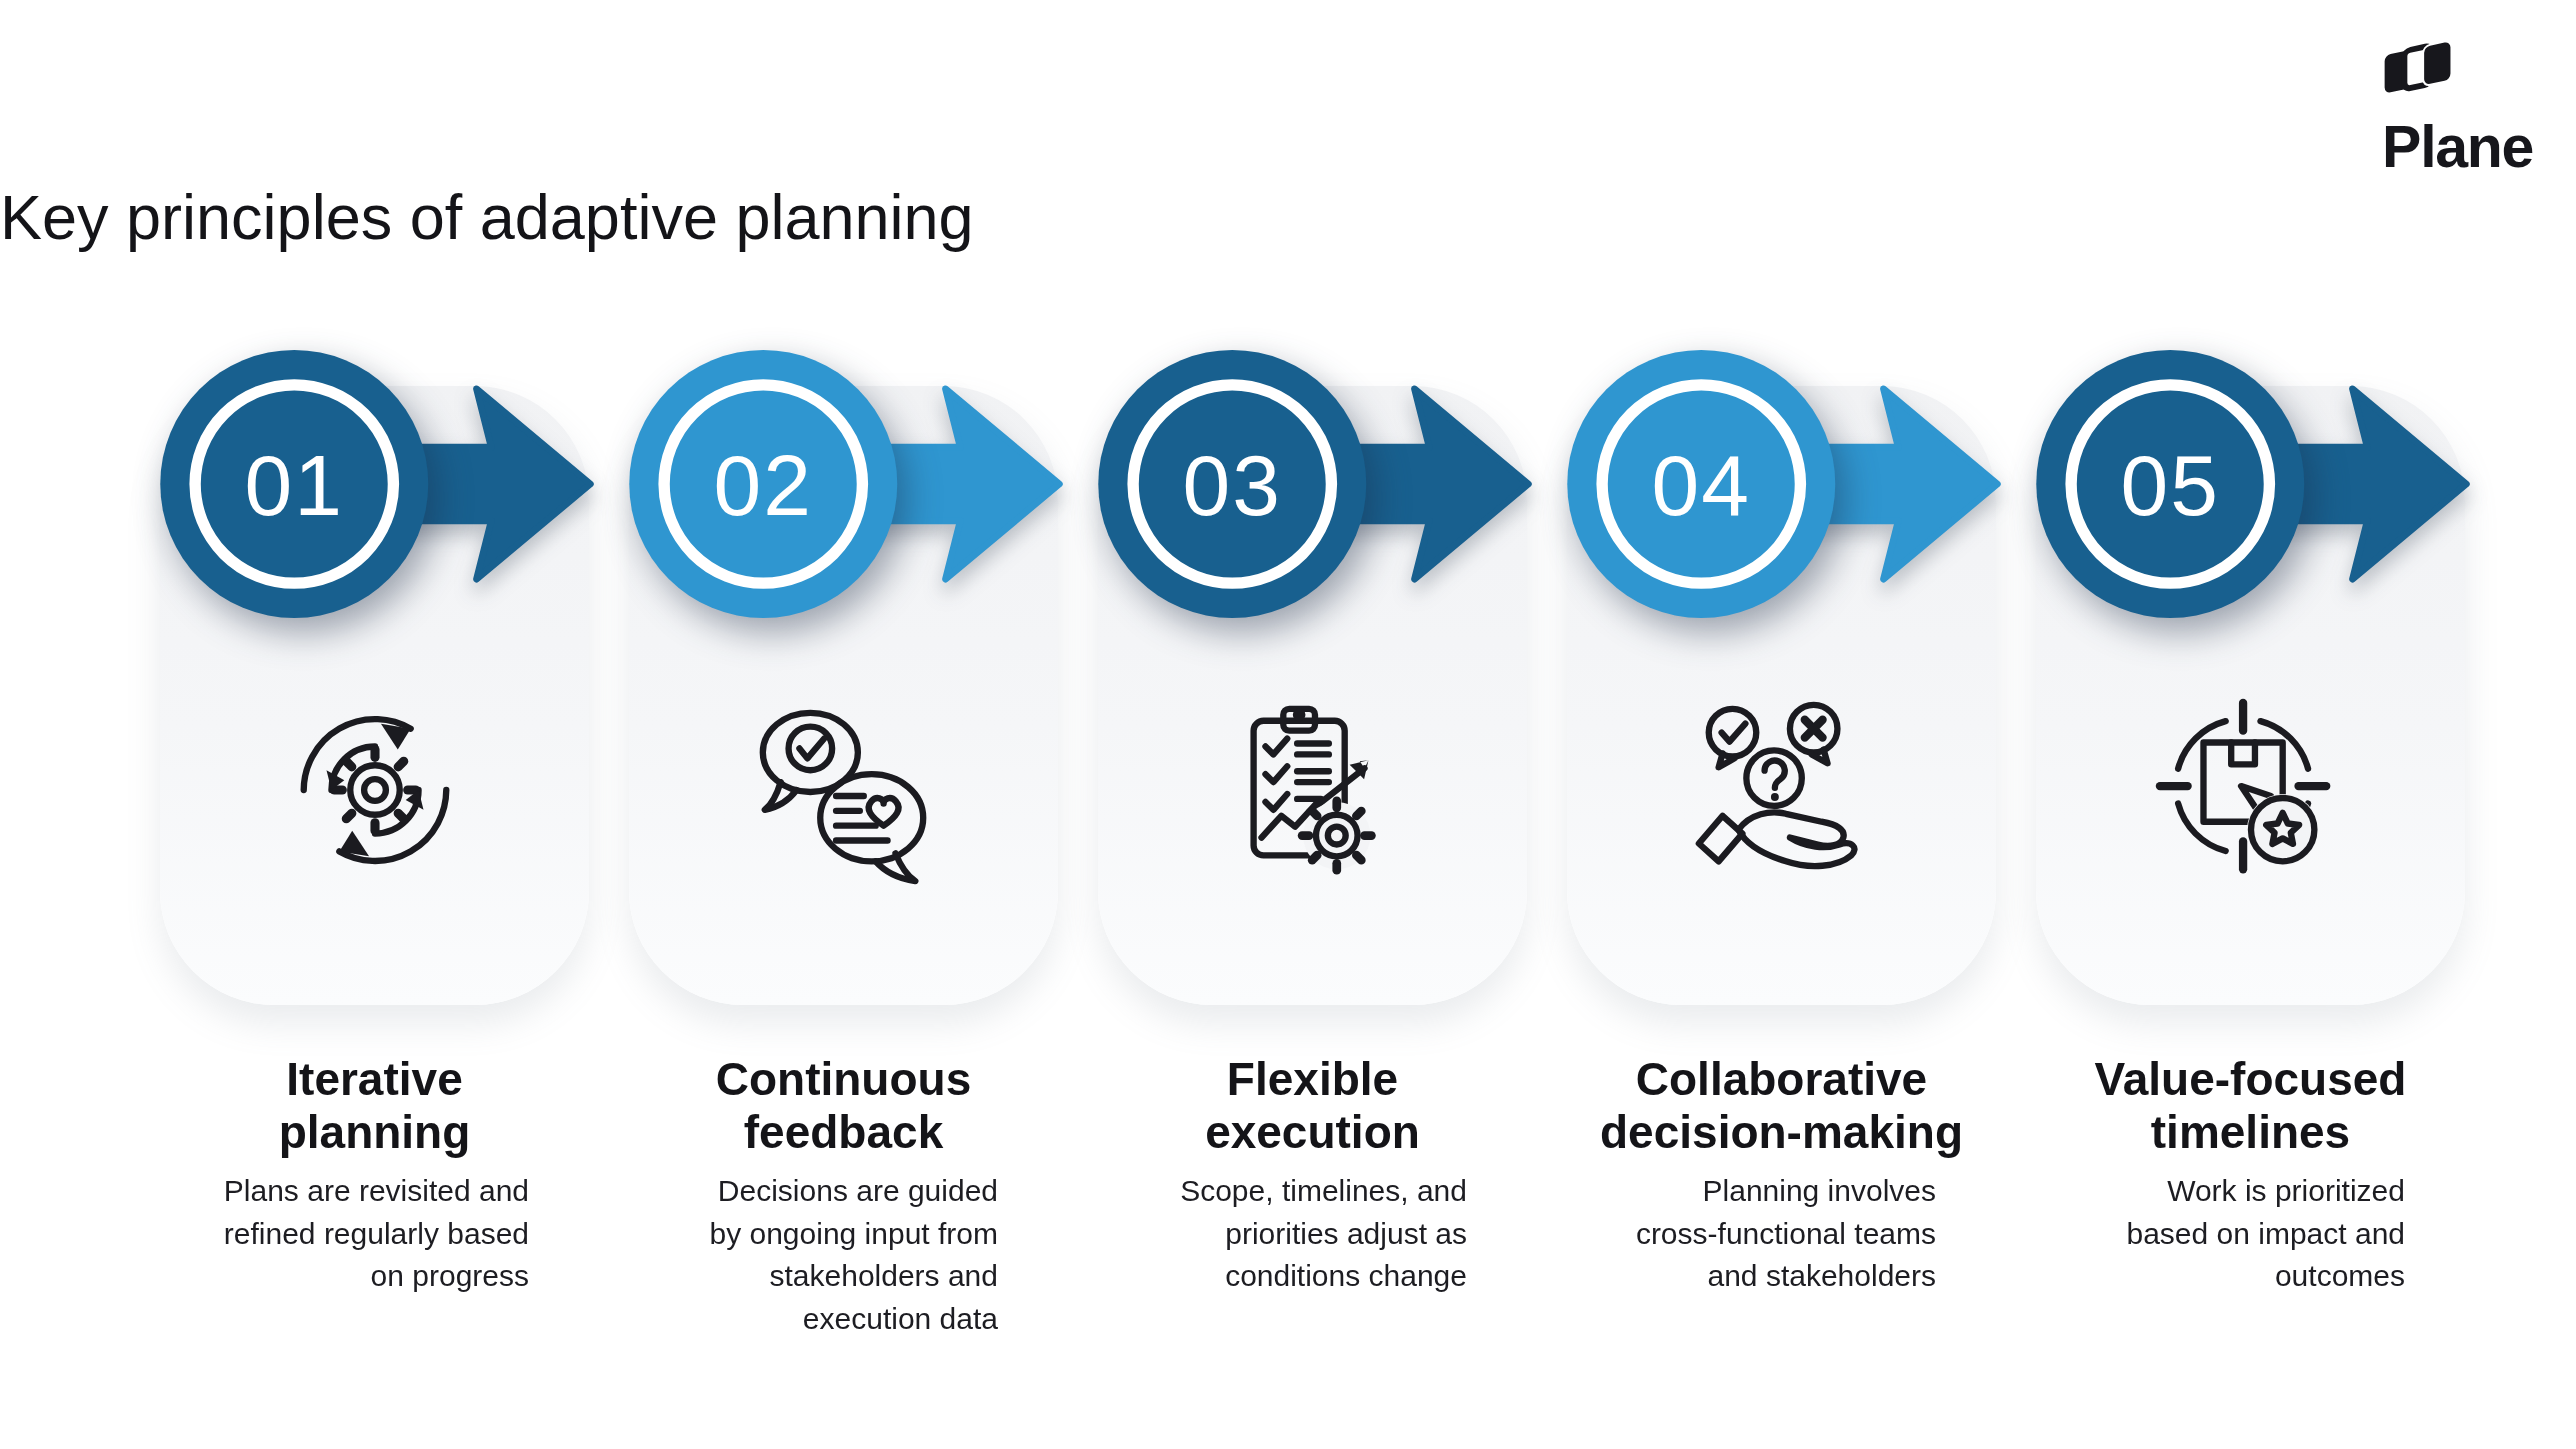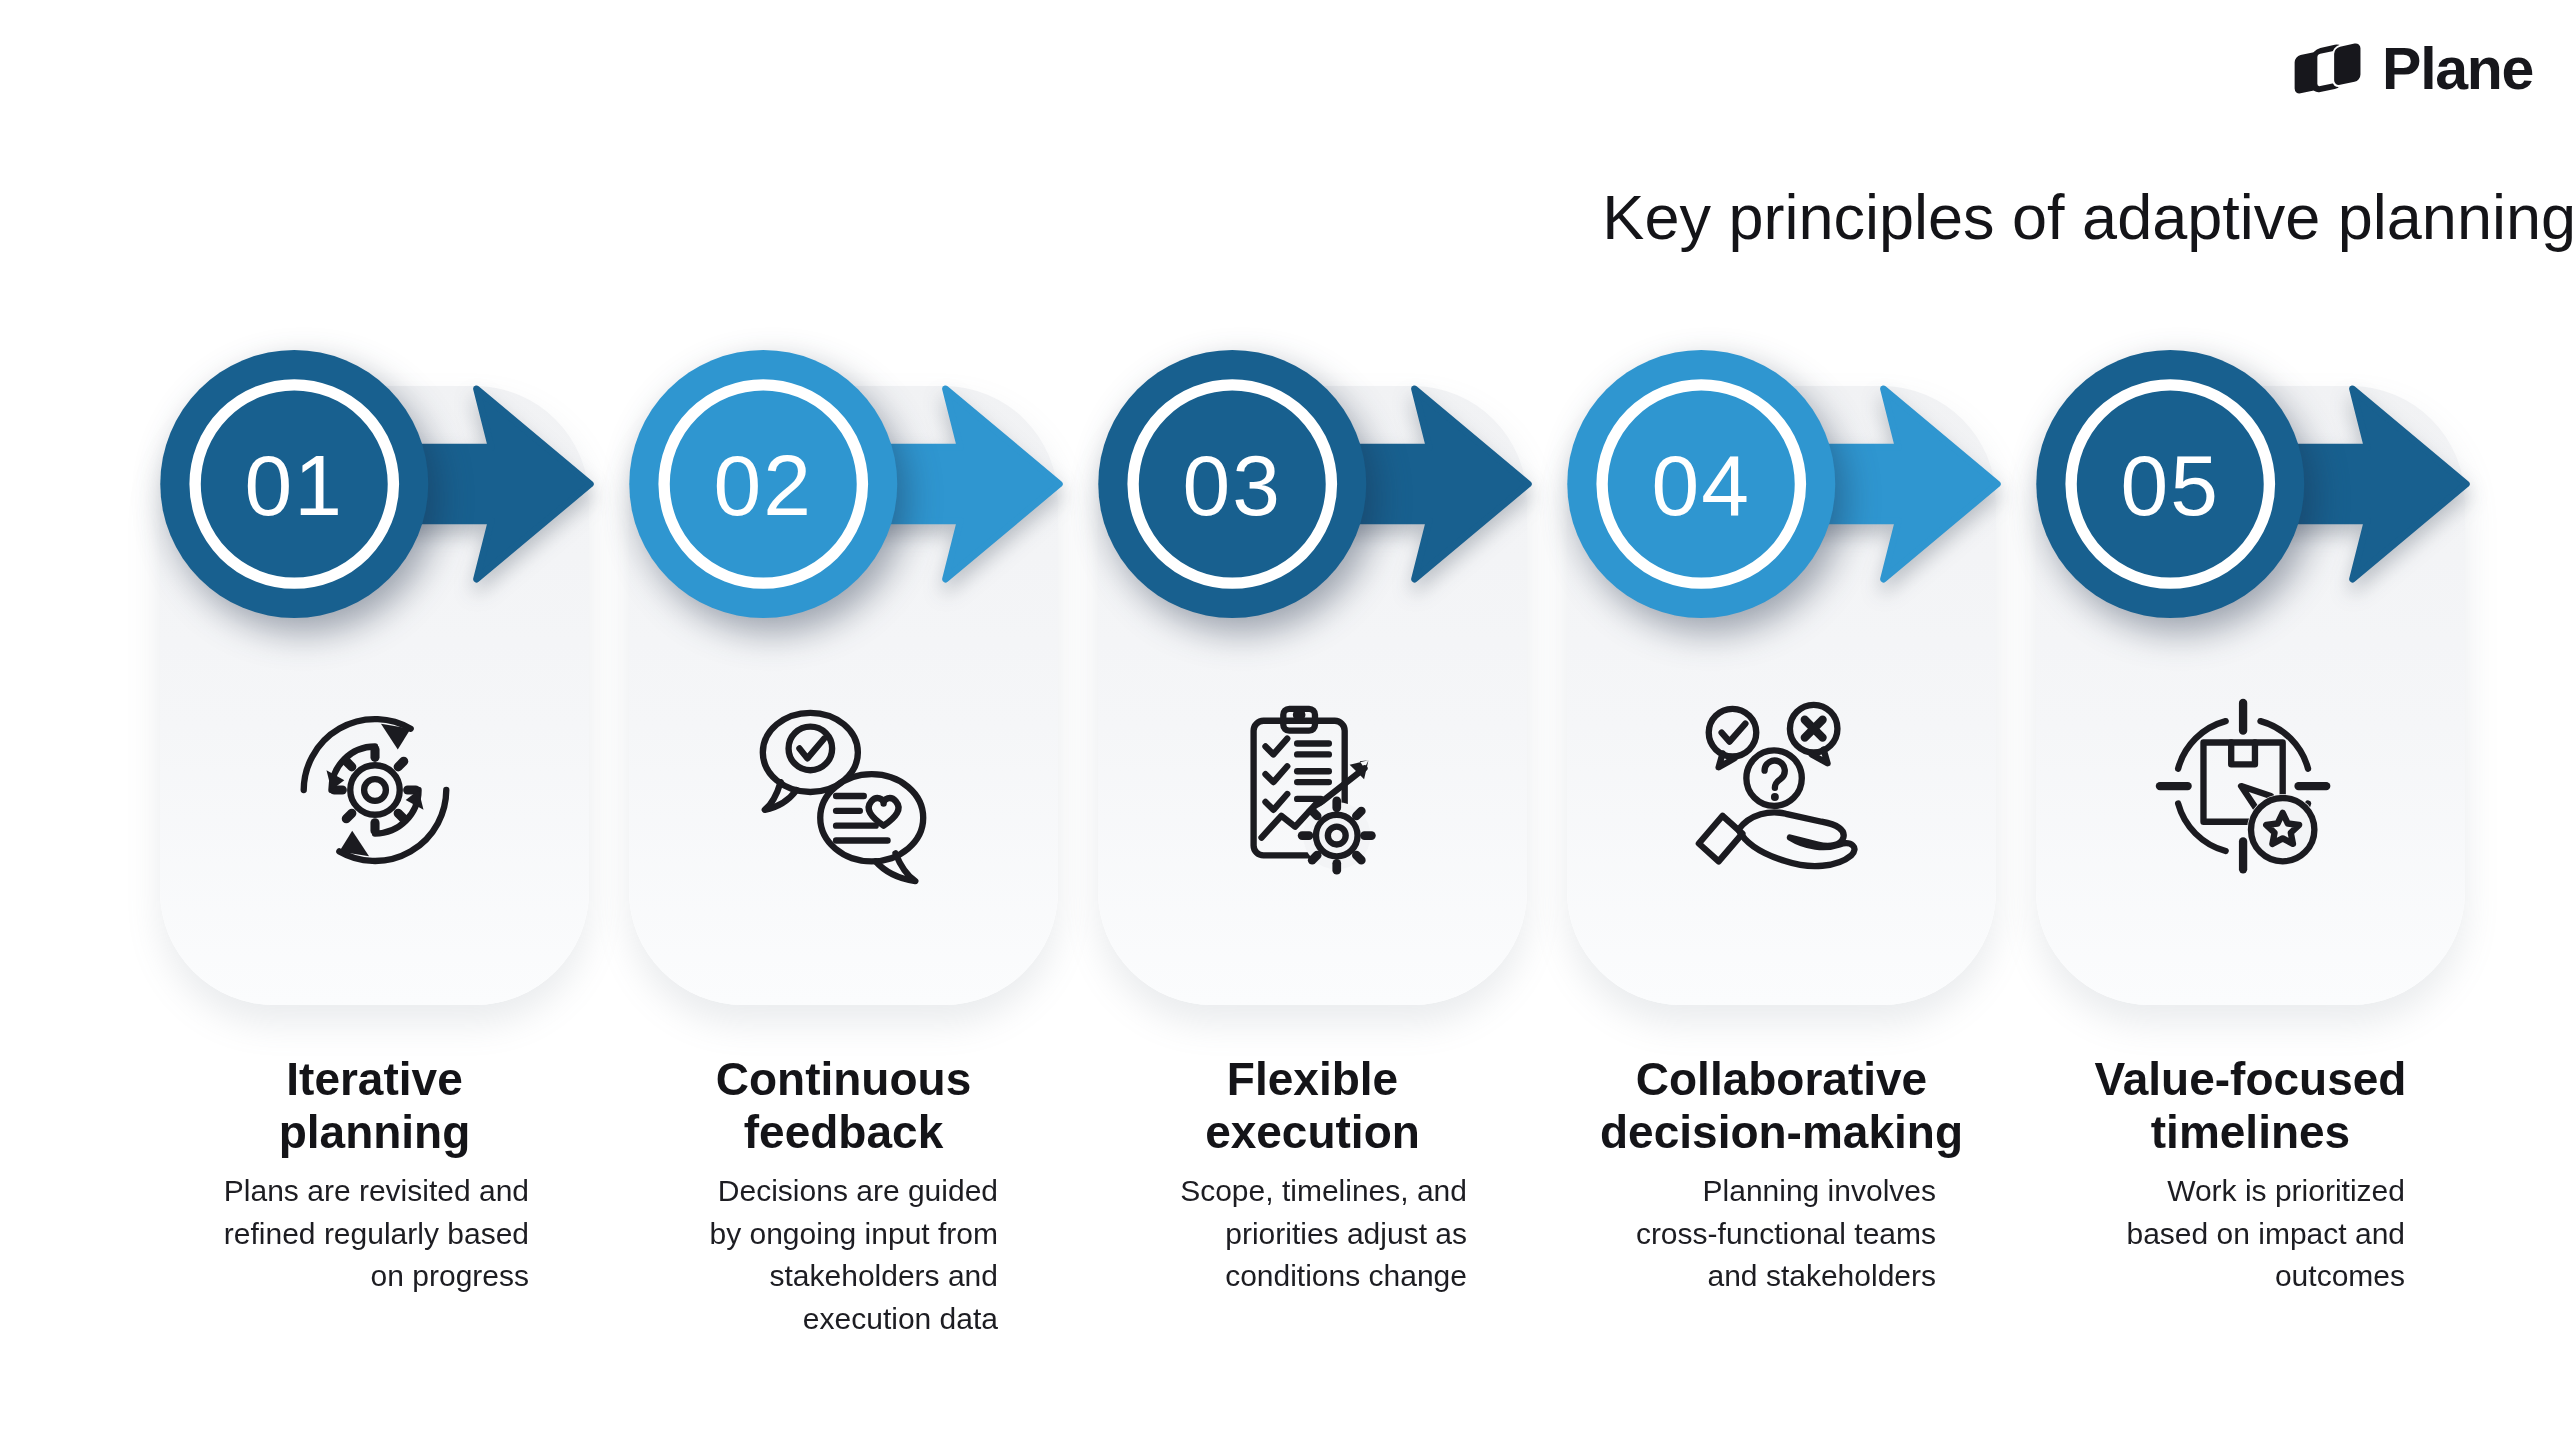--- a/index.html
+++ b/index.html
@@ -1,25 +1,25 @@
 <!DOCTYPE html>
 <html style="font-size:10.7px"><head>
 <meta charset="utf-8">
 <style>
   html,body{margin:0;padding:0;background:#ffffff;}
   body{width:2576px;height:1449px;overflow:hidden;font-family:"Liberation Sans",sans-serif;}
   .canvas{position:relative;width:2576px;height:1449px;background:#ffffff;}
 
   
-  .logo{position:absolute;top:35px;right:43px;display:flex;align-items:flex-end;gap:10.7px;}
+  .logo{position:absolute;top:35px;right:43px;display:flex;align-items:flex-start;gap:10.7px;flex-direction:column;}
   .logo-mark{width:79px;height:67px;}
   .logo-text{font-size:59px;font-weight:700;color:#17171c;letter-spacing:-1.3px;}
 
   
-  .title{position:absolute;top:181px;left:0;width:100%;text-align:right;
+  .title{position:absolute;top:181px;left:0;width:100%;text-align:left;
          font-size:63px;font-weight:500;color:#141418;letter-spacing:0;}
 
   
   .row{position:absolute;left:160px;top:350px;display:flex;gap:40px;}
   .col{position:relative;width:429px;height:1080px;}
   .col--dark{color:#18608F;}
   .col--light{color:#2F96D0;}
 
   .card{position:absolute;left:0;top:36px;width:429px;height:619px;border-radius:114px;
         background:linear-gradient(180deg,#f1f2f4 0%,#f5f6f8 55%,#fbfcfd 100%);

